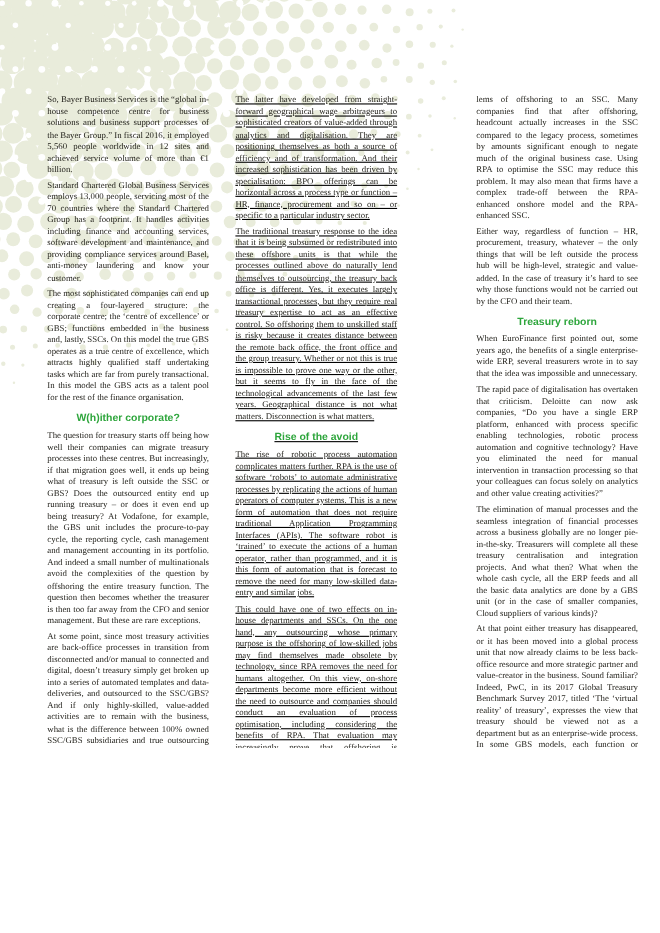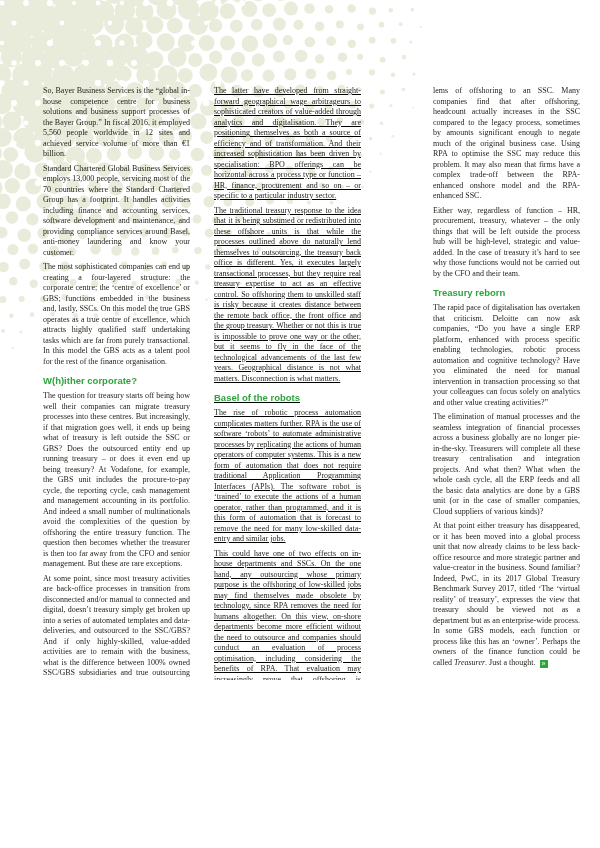--- a/index.html
+++ b/index.html
@@ -37,20 +37,21 @@
     color: #25241e;
     hyphens: auto;
     -webkit-hyphens: auto;
   }
   .col h3 {
     margin: 8px 0 5px 0;
     font-family: "Liberation Sans", sans-serif;
     font-size: 9.5px;
     font-weight: bold;
     color: #2da53b;
+    text-align: center;
   }
   .emph {
     font-weight: normal;
     font-style: italic;
   }
   .end-marker {
     display: inline-block;
     width: 8px;
     height: 8px;
     margin-left: 4px;
@@ -545,30 +546,31 @@
       <p>Standard Chartered Global Business Services employs 13,000 people, servicing most of the 70 countries where the Standard Chartered Group has a footprint. It handles activities including finance and accounting services, software development and maintenance, and providing compliance services around Basel, anti-money laundering and know your customer.</p>
       <p>The most sophisticated companies can end up creating a four-layered structure: the corporate centre; the ‘centre of excellence’ or GBS; functions embedded in the business and, lastly, SSCs. On this model the true GBS operates as a true centre of excellence, which attracts highly qualified staff undertaking tasks which are far from purely transactional. In this model the GBS acts as a talent pool for the rest of the finance organisation.</p>
       <h3>W(h)ither corporate?</h3>
       <p>The question for treasury starts off being how well their companies can migrate treasury processes into these centres. But increasingly, if that migration goes well, it ends up being what of treasury is left outside the SSC or GBS? Does the outsourced entity end up running treasury – or does it even end up being treasury? At Vodafone, for example, the GBS unit includes the procure-to-pay cycle, the reporting cycle, cash management and management accounting in its portfolio. And indeed a small number of multinationals avoid the complexities of the question by offshoring the entire treasury function. The question then becomes whether the treasurer is then too far away from the CFO and senior management. But these are rare exceptions.</p>
       <p>At some point, since most treasury activities are back-office processes in transition from disconnected and/or manual to connected and digital, doesn’t treasury simply get broken up into a series of automated templates and data-deliveries, and outsourced to the SSC/GBS? And if only highly-skilled, value-added activities are to remain with the business, what is the difference between 100% owned SSC/GBS subsidiaries and true outsourcing to a BPO provider? (See page 38 for more on the future of the job of treasury.)</p>
     </div>
 
     <div class="col col2">
       <p>The latter have developed from straight-forward geographical wage arbitrageurs to sophisticated creators of value-added through analytics and digitalisation. They are positioning themselves as both a source of efficiency and of transformation. And their increased sophistication has been driven by specialisation: BPO offerings can be horizontal across a process type or function – HR, finance, procurement and so on – or specific to a particular industry sector.</p>
       <p>The traditional treasury response to the idea that it is being subsumed or redistributed into these offshore units is that while the processes outlined above do naturally lend themselves to outsourcing, the treasury back office is different. Yes, it executes largely transactional processes, but they require real treasury expertise to act as an effective control. So offshoring them to unskilled staff is risky because it creates distance between the remote back office, the front office and the group treasury. Whether or not this is true is impossible to prove one way or the other, but it seems to fly in the face of the technological advancements of the last few years. Geographical distance is not what matters. Disconnection is what matters.</p>
-      <h3>Basel of the robots</h3>
+      <h3>Rise of the avoid</h3>
       <p>The rise of robotic process automation complicates matters further. RPA is the use of software ‘robots’ to automate administrative processes by replicating the actions of human operators of computer systems. This is a new form of automation that does not require traditional Application Programming Interfaces (APIs). The software robot is ‘trained’ to execute the actions of a human operator, rather than programmed, and it is this form of automation that is forecast to remove the need for many low-skilled data-entry and similar jobs.</p>
       <p>This could have one of two effects on in-house departments and SSCs. On the one hand, any outsourcing whose primary purpose is the offshoring of low-skilled jobs may find themselves made obsolete by technology, since RPA removes the need for humans altogether. On this view, on-shore departments become more efficient without the need to outsource and companies should conduct an evaluation of process optimisation, including considering the benefits of RPA. That evaluation may increasingly prove that offshoring is unnecessary.</p>
       <p>On the other hand, perhaps SSCs themselves will adopt RPA technology, making the case for outsourcing to them even more compelling. In this scenario, RPA may also away one of the perennial prob-</p>
     </div>
 
     <div class="col col3">
       <p>lems of offshoring to an SSC. Many companies find that after offshoring, headcount actually increases in the SSC compared to the legacy process, sometimes by amounts significant enough to negate much of the original business case. Using RPA to optimise the SSC may reduce this problem. It may also mean that firms have a complex trade-off between the RPA-enhanced onshore model and the RPA-enhanced SSC.</p>
       <p>Either way, regardless of function – HR, procurement, treasury, whatever – the only things that will be left outside the process hub will be high-level, strategic and value-added. In the case of treasury it’s hard to see why those functions would not be carried out by the CFO and their team.</p>
       <h3>Treasury reborn</h3>
+      <p>When EuroFinance first pointed out, some years ago, the benefits of a single enterprise-wide ERP, several treasurers wrote in to say that the idea was impossible and unnecessary.</p>
       <p>The rapid pace of digitalisation has overtaken that criticism. Deloitte can now ask companies, “Do you have a single ERP platform, enhanced with process specific enabling technologies, robotic process automation and cognitive technology? Have you eliminated the need for manual intervention in transaction processing so that your colleagues can focus solely on analytics and other value creating activities?”</p>
       <p>The elimination of manual processes and the seamless integration of financial processes across a business globally are no longer pie-in-the-sky. Treasurers will complete all these treasury centralisation and integration projects. And what then? What when the whole cash cycle, all the ERP feeds and all the basic data analytics are done by a GBS unit (or in the case of smaller companies, Cloud suppliers of various kinds)?</p>
       <p><span>At that point either treasury has disappeared, or it has been moved into a global process unit that now already claims to be less back-office resource and more strategic partner and value-creator in the business. Sound familiar? Indeed, PwC, in its 2017 Global Treasury Benchmark Survey 2017, titled ‘The ‘virtual reality’ of treasury’, expresses the view that treasury should be viewed not as a department but as an enterprise-wide process. In some GBS models, each function or process like this has an ‘owner’. Perhaps the owners of the finance function could be called </span><span class="emph">Treasurer</span><span>. Just a thought.</span><span class="end-marker">»</span></p>
     </div>
 
   </div>
 
   <div class="footer-left">www.eurofinance.com</div>
 
   <div class="footer-right"><span style="margin-left:0">TREASURY PERSPECTIVES</span><span class="ed">2017/2018</span><span class="sep">//</span><span class="pn">37</span></div>

